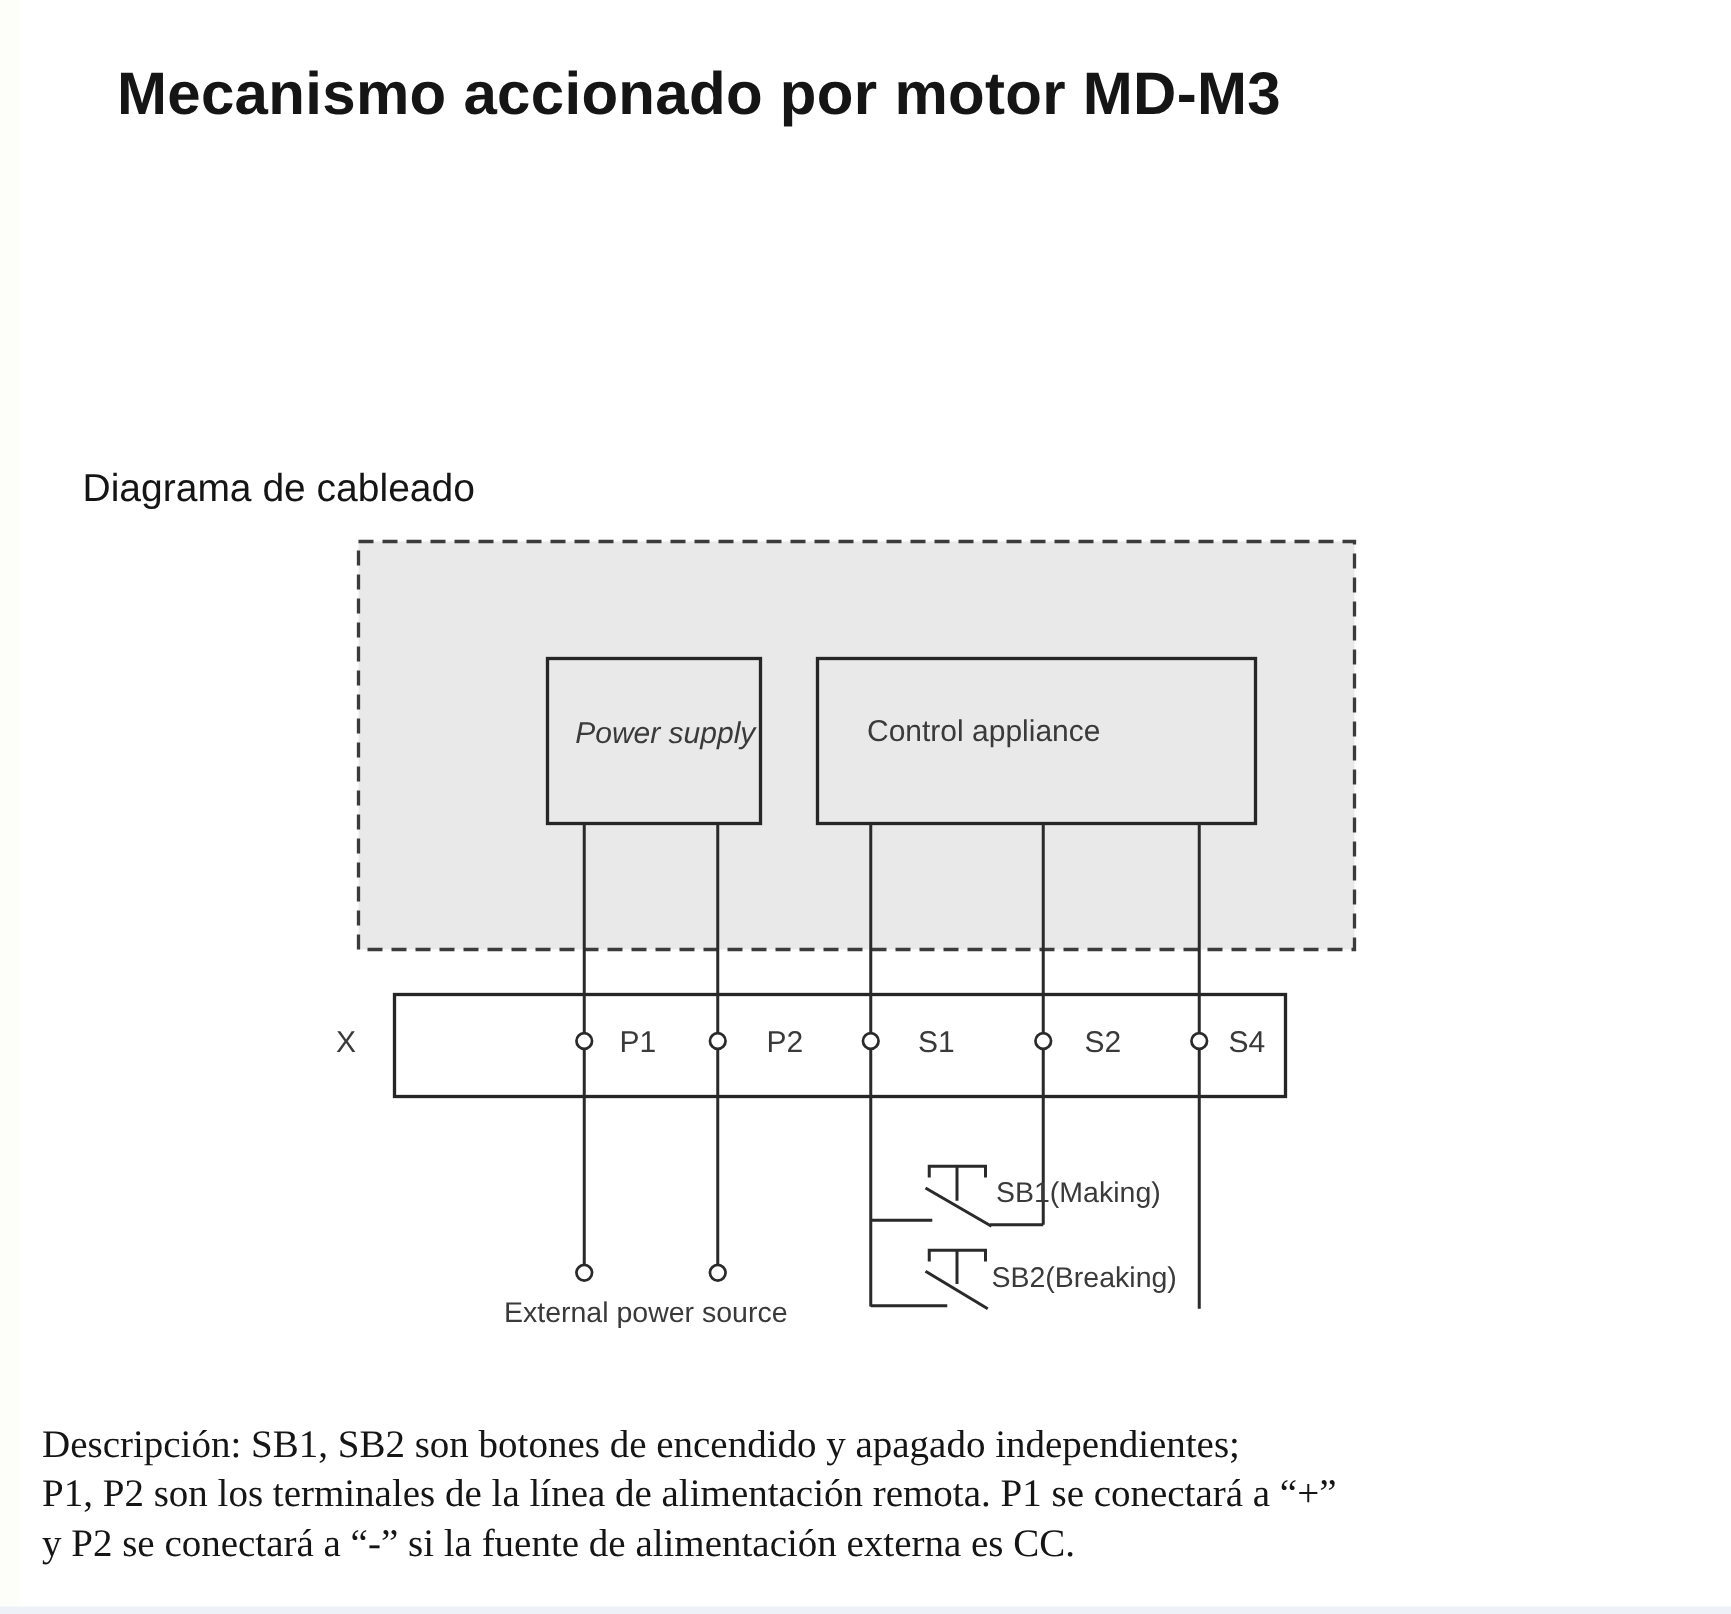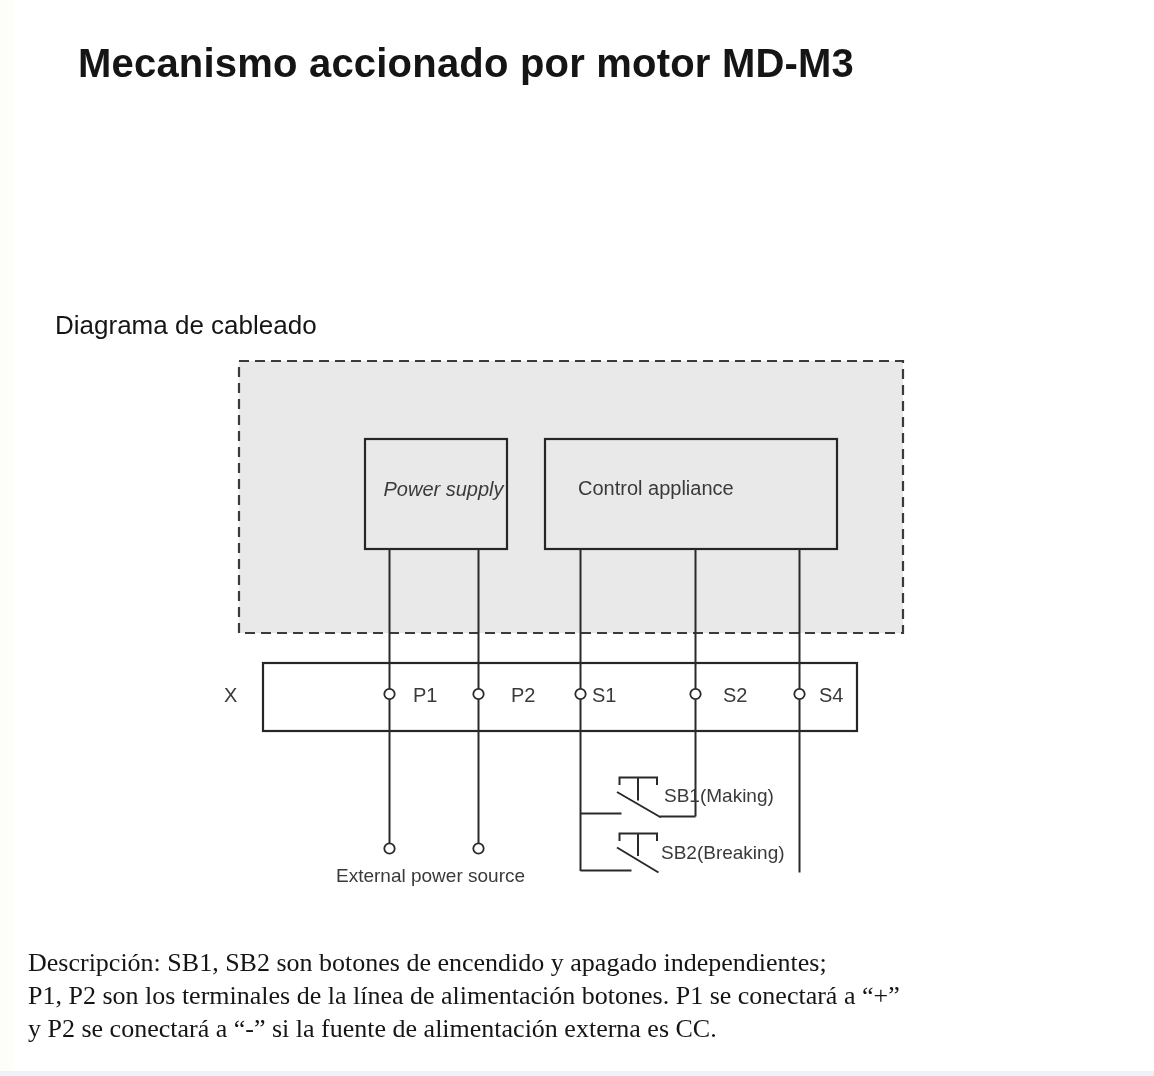--- a/index.html
+++ b/index.html
@@ -85,29 +85,29 @@
     <circle cx="389.5" cy="848.5" r="5.2" fill="#ffffff" stroke="#2a2a2a" stroke-width="1.8"></circle>
     <circle cx="478.5" cy="848.5" r="5.2" fill="#ffffff" stroke="#2a2a2a" stroke-width="1.8"></circle>
   </svg>
 
   <div class="abs dg-label ps-label">Power supply</div>
   <div class="abs dg-label ca-label">Control appliance</div>
   <div class="abs dg-label x-label">X</div>
 
   <div class="abs dg-label t-label" style="left:413px">P1</div>
   <div class="abs dg-label t-label" style="left:511px">P2</div>
-  <div class="abs dg-label t-label" style="left:592px">S1</div>
+  <div class="abs dg-label t-label" style="left:612px">S1</div>
   <div class="abs dg-label t-label" style="left:723px">S2</div>
   <div class="abs dg-label t-label" style="left:819px">S4</div>
 
   <div class="abs dg-label-sm sb1-label">SB1(Making)</div>
   <div class="abs dg-label-sm sb2-label">SB2(Breaking)</div>
   <div class="abs dg-label-sm ext-label">External power source</div>
 
   <div class="abs body-text desc-block">
     <div>Descripción: SB1, SB2 son botones de encendido y apagado independientes;</div>
-    <div>P1, P2 son los terminales de la línea de alimentación botones. P1 se conectará a “+”</div>
+    <div>P1, P2 son los terminales de la línea de alimentación remota. P1 se conectará a “+”</div>
     <div>y P2 se conectará a “-” si la fuente de alimentación externa es CC.</div>
   </div>
 
   <div class="abs bottom-edge-line"></div>
 
 </div>
 
 </body></html>

